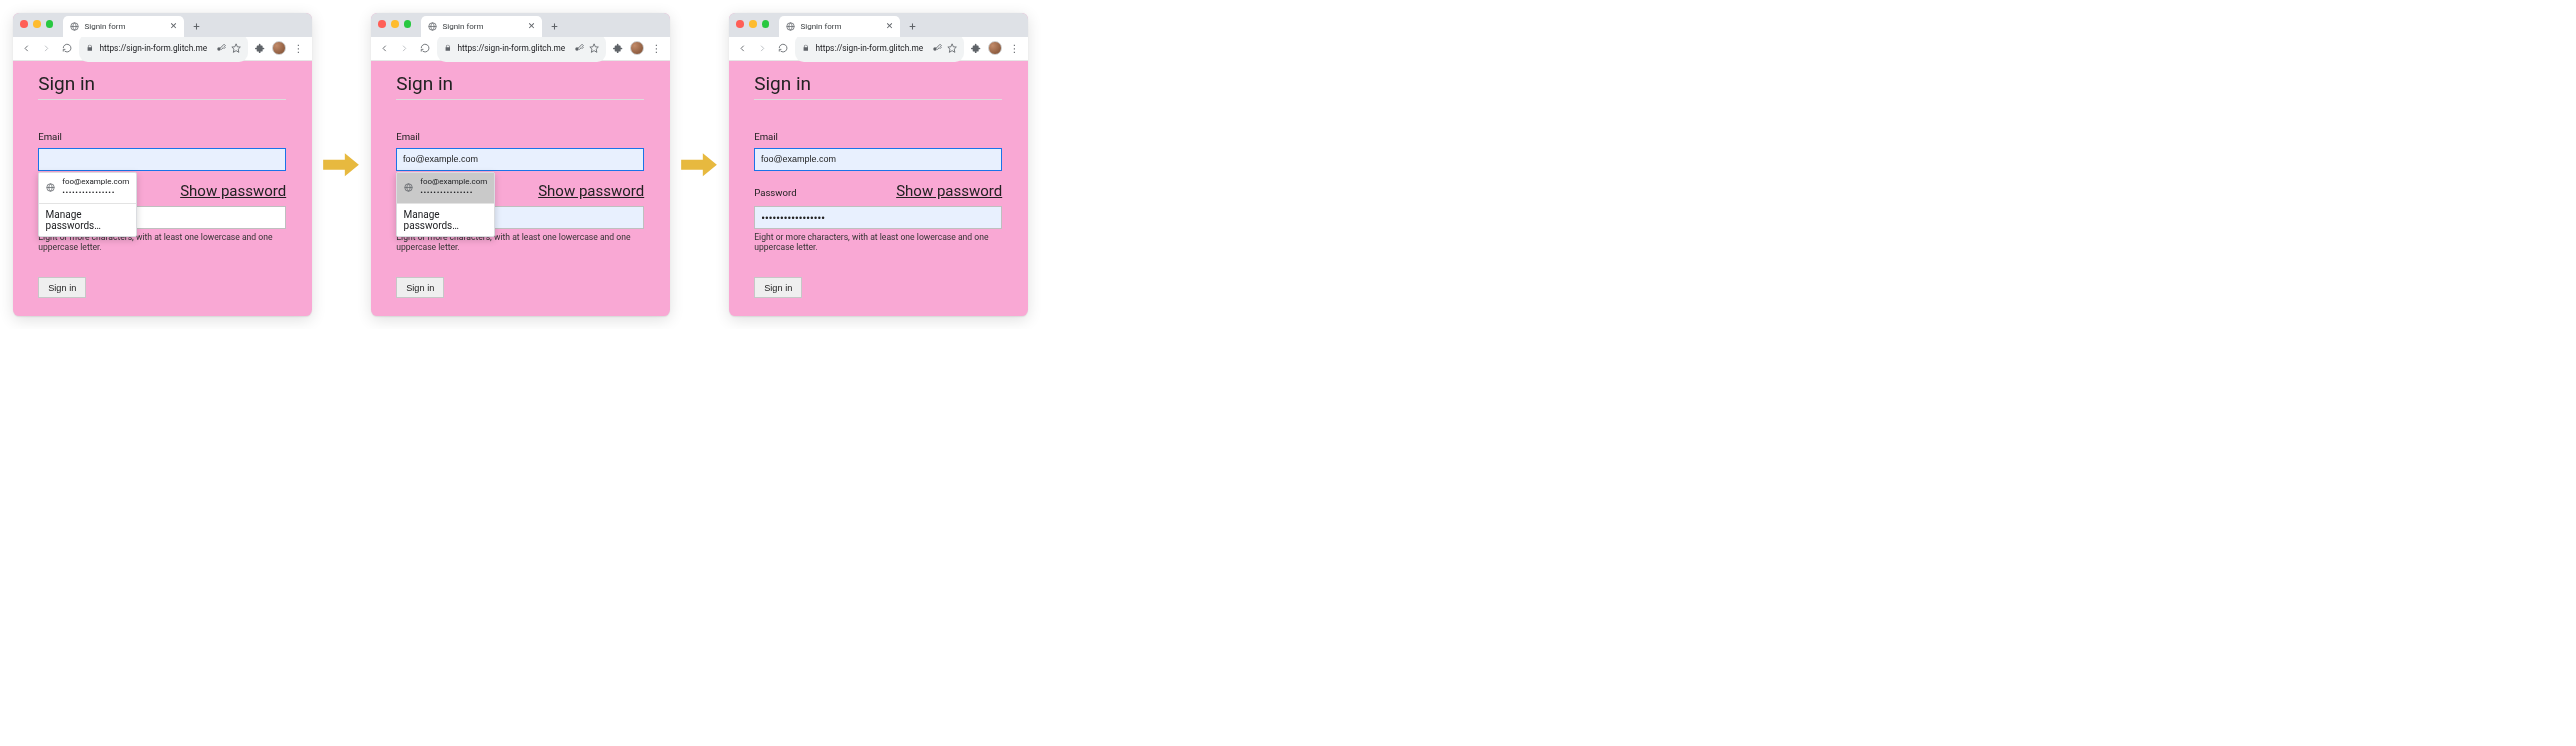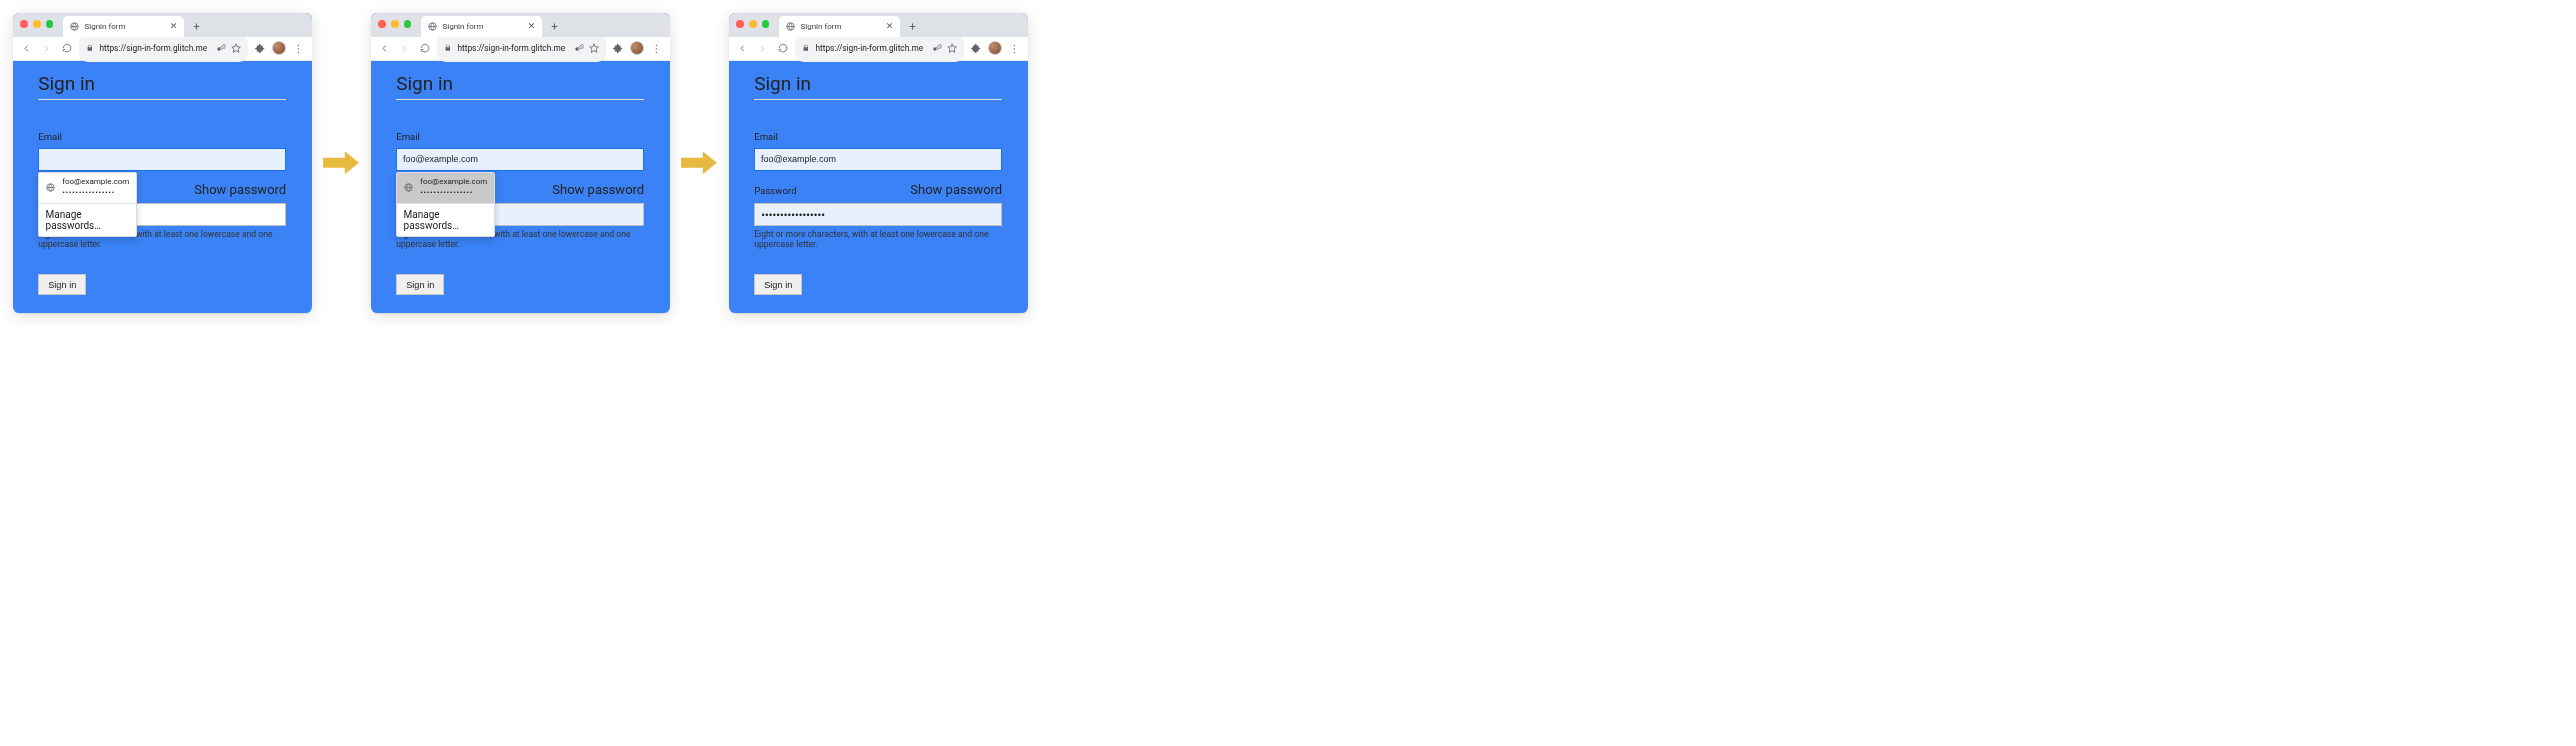--- a/index.html
+++ b/index.html
@@ -18,21 +18,21 @@
     display: flex;
     align-items: center;
     justify-content: center;
   }
   .arrow svg { display: block; }
 
   .browser {
     width: 299px;
     flex: 0 0 auto;
     border-radius: 6.4px;
-    background: #3b82f6;
+    background: #f9a8d4;
     box-shadow: 0 3.8px 15.3px rgba(0,0,0,0.12), 0 0.6px 1.3px rgba(0,0,0,0.08);
     overflow: visible;
     position: relative;
   }
 
   
   .tabstrip {
     height: 24px;
     background: #dee1e6;
     border-radius: 6.4px 6.4px 0 0;
@@ -137,21 +137,21 @@
     padding-bottom: 3.8px;
     border-bottom: 0.6px solid #ddd;
     margin-bottom: 31px;
   }
   .field { position: relative; margin-bottom: 11.5px; }
   .row {
     display: flex; justify-content: space-between; align-items: baseline;
     margin-bottom: 6px;
   }
   .lbl { font-size: 9.6px; color: #222; }
-  .show-pw { font-size: 13px; color: #222; cursor: pointer; }
+  .show-pw { font-size: 15px; color: #222; cursor: pointer; text-decoration: underline; }
   .input {
     width: 100%;
     height: 23px;
     border: 0.6px solid #bfbfbf;
     padding: 0 6.4px;
     font-size: 9px;
     color: #222;
     background: #fff;
   }
   .input.focused {

